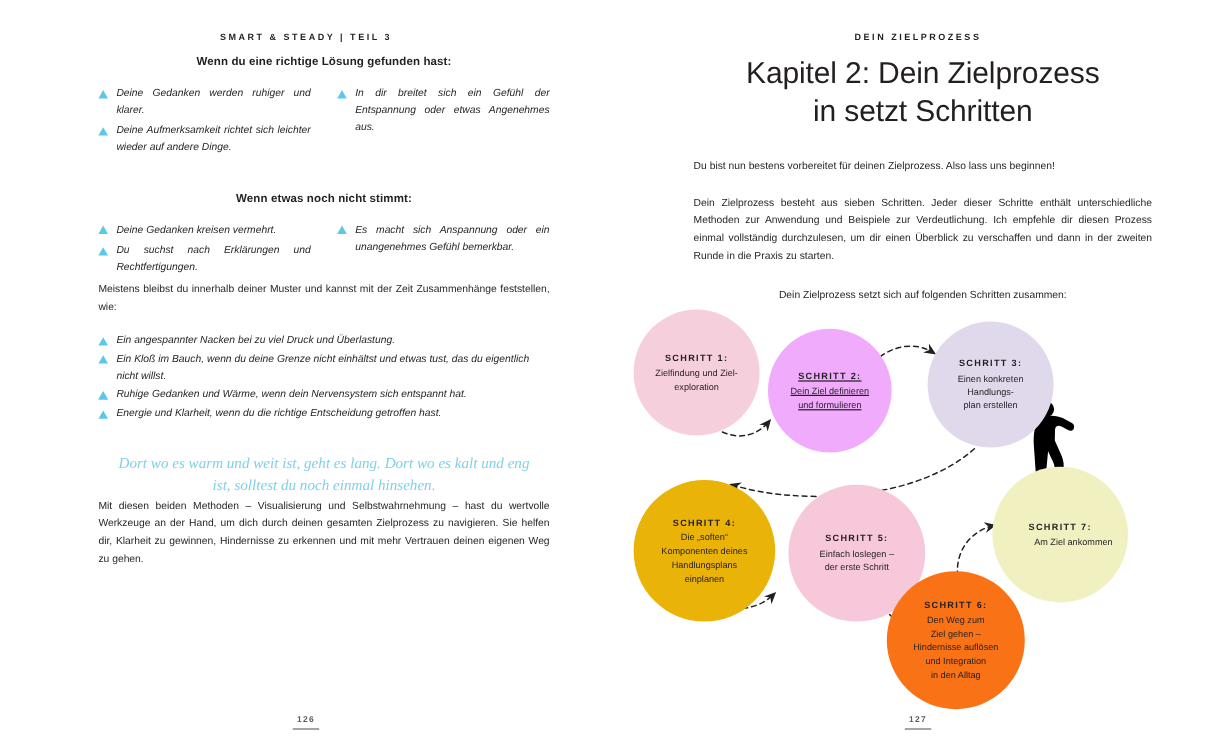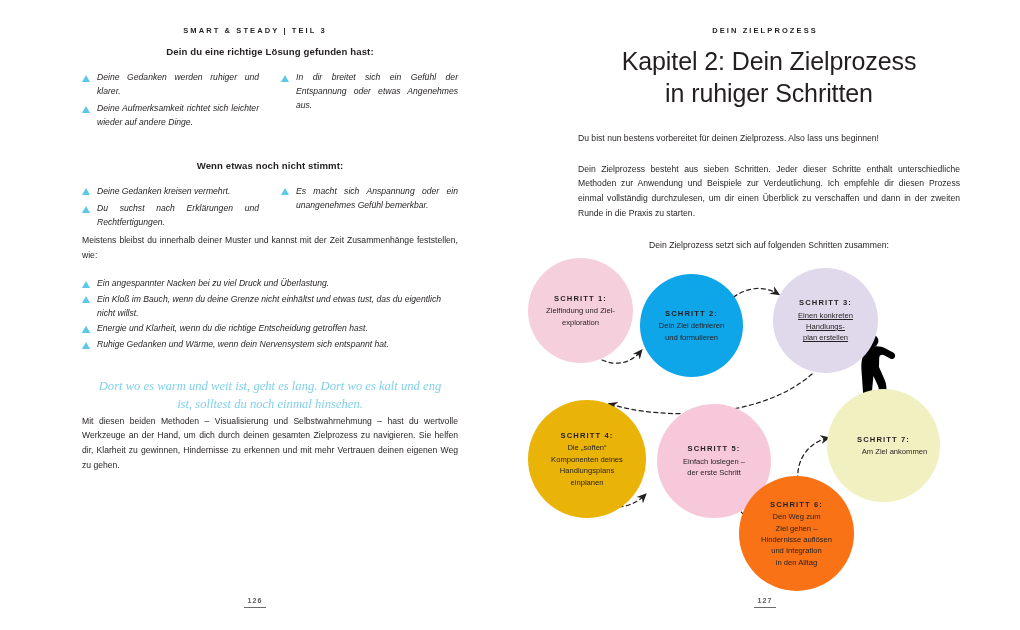--- a/index.html
+++ b/index.html
@@ -217,21 +217,21 @@
 <body>
 
 <div class="spread">
 
   <div class="page">
 
     <div class="running-head">SMART &amp; STEADY | TEIL 3</div>
 
     <div class="lp-body">
 
-      <div class="sub-head">Dein du eine richtige Lösung gefunden hast:</div>
+      <div class="sub-head">Wenn du eine richtige Lösung gefunden hast:</div>
 
       <div class="two-col">
         <div class="col">
           <ul class="bul">
             <li>
               <span class="tri"></span>
               <span>Deine Gedanken werden ruhiger und klarer.</span>
             </li>
             <li>
               <span class="tri"></span>
@@ -283,25 +283,25 @@
         </li>
         <li>
           <span class="tri"></span>
           <span>Ein Kloß im Bauch, wenn du deine Grenze nicht einhältst und etwas tust, das du eigentlich nicht willst.</span>
         </li>
         <li>
           <span class="tri"></span>
         </li>
         <li>
           <span class="tri"></span>
-          <span>Energie und Klarheit, wenn du die richtige Entscheidung getroffen hast.</span>
+          <span>Ruhige Gedanken und Wärme, wenn dein Nervensystem sich entspannt hat.</span>
         </li>
         <li>
           <span class="tri"></span>
-          <span>Ruhige Gedanken und Wärme, wenn dein Nervensystem sich entspannt hat.</span>
+          <span>Energie und Klarheit, wenn du die richtige Entscheidung getroffen hast.</span>
         </li>
       </ul>
 
       <div class="quote">Dort wo es warm und weit ist, geht es lang. Dort wo es kalt und eng ist, solltest du noch einmal hinsehen.</div>
 
       <p class="para closing">Mit diesen beiden Methoden – Visualisierung und Selbstwahrnehmung – hast du wertvolle Werkzeuge an der Hand, um dich durch deinen gesamten Zielprozess zu navigieren. Sie helfen dir, Klarheit zu gewinnen, Hindernisse zu erkennen und mit mehr Vertrauen deinen eigenen Weg zu gehen.</p>
 
     </div>
 
     <div class="folio">
@@ -310,21 +310,21 @@
     </div>
   </div>
 
   <div class="page">
 
     <div class="running-head">DEIN ZIELPROZESS</div>
 
     <div class="rp-body">
       <h1 class="chapter-title">
         <span>Kapitel 2: Dein Zielprozess</span><br>
-        <span>in ruhiger Schritten</span>
+        <span>in setzt Schritten</span>
       </h1>
 
       <p class="rp-intro">Du bist nun bestens vorbereitet für deinen Zielprozess. Also lass uns beginnen!</p>
 
       <p class="rp-para">Dein Zielprozess besteht aus sieben Schritten. Jeder dieser Schritte enthält unterschiedliche Methoden zur Anwendung und Beispiele zur Verdeutlichung. Ich empfehle dir diesen Prozess einmal vollständig durchzulesen, um dir einen Überblick zu verschaffen und dann in der zweiten Runde in die Praxis zu starten.</p>
 
       <p class="rp-center">Dein Zielprozess setzt sich auf folgenden Schritten zusammen:</p>
     </div>
 
     <div class="diagram">
@@ -366,32 +366,32 @@
       </svg>
 
       <div class="node" style="left:18px; top:6px; width:105px; height:105px; background:#f6cfdd;">
         <div class="inner">
           <span class="step">SCHRITT 1:</span>
           <span class="lbl" style="white-space: pre-line;">Zielfindung und Ziel-
 exploration</span>
         </div>
       </div>
 
-      <div class="node" style="left:130px; top:22px; width:103px; height:103px; background:#0ea5e9;">
+      <div class="node" style="left:130px; top:22px; width:103px; height:103px; background:#f0abfc;text-decoration:underline;">
         <div class="inner">
           <span class="step">SCHRITT 2:</span>
           <span class="lbl" style="white-space: pre-line;">Dein Ziel definieren
 und formulieren</span>
         </div>
       </div>
 
       <div class="node" style="left:263px; top:16px; width:105px; height:105px; background:#e0d9ec;">
         <div class="inner">
           <span class="step">SCHRITT 3:</span>
-          <span class="lbl" style="white-space: pre-line; text-decoration: underline;">Einen konkreten
+          <span class="lbl" style="white-space: pre-line;">Einen konkreten
 Handlungs-
 plan erstellen</span>
         </div>
       </div>
 
       <div class="node" style="left:18px; top:148px; width:118px; height:118px; background:#eab308;">
         <div class="inner">
           <span class="step">SCHRITT 4:</span>
           <span class="lbl" style="white-space: pre-line;">Die „soften“
 Komponenten deines

